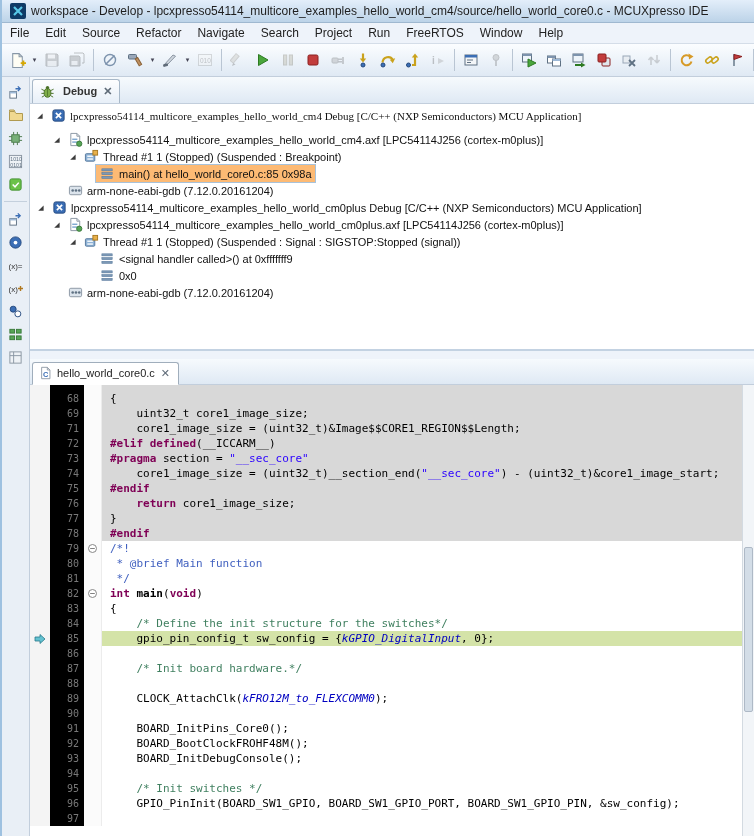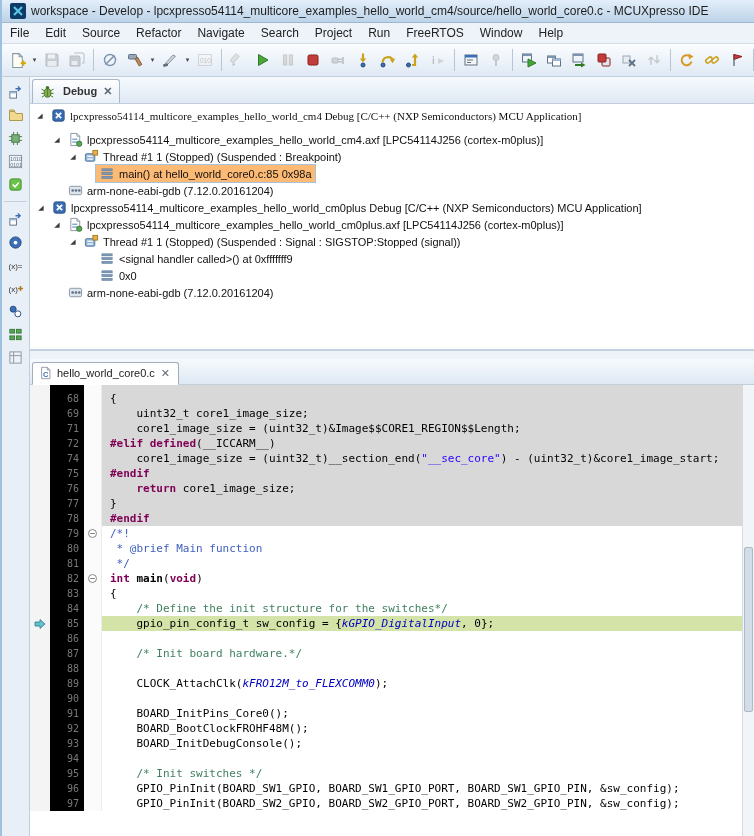--- a/index.html
+++ b/index.html
@@ -560,20 +560,21 @@
             <span class="tab-close">✕</span>
           </div>
         </div>
         <div class="code-wrap">
           <div class="code-area" id="codeArea">
               <div class="code-row partial inactive"><span class="gut-ann"></span><span class="gut-num"></span><span class="gut-fold"></span><span class="code-text"></span></div>
               <div class="code-row inactive"><span class="gut-ann"></span><span class="gut-num">68</span><span class="gut-fold"></span><span class="code-text"><span class="tp">{</span></span></div>
               <div class="code-row inactive"><span class="gut-ann"></span><span class="gut-num">69</span><span class="gut-fold"></span><span class="code-text"><span class="tp">    uint32_t core1_image_size;</span></span></div>
               <div class="code-row inactive"><span class="gut-ann"></span><span class="gut-num">71</span><span class="gut-fold"></span><span class="code-text"><span class="tp">    core1_image_size = (uint32_t)&amp;Image$$CORE1_REGION$$Length;</span></span></div>
               <div class="code-row inactive"><span class="gut-ann"></span><span class="gut-num">72</span><span class="gut-fold"></span><span class="code-text"><span class="tk">#elif</span><span class="tp"> </span><span class="tk">defined</span><span class="tp">(__ICCARM__)</span></span></div>
+              <div class="code-row inactive"><span class="gut-ann"></span><span class="gut-num">73</span><span class="gut-fold"></span><span class="code-text"><span class="tk">#pragma</span><span class="tp"> section = </span><span class="ts">"__sec_core"</span></span></div>
               <div class="code-row inactive"><span class="gut-ann"></span><span class="gut-num">74</span><span class="gut-fold"></span><span class="code-text"><span class="tp">    core1_image_size = (uint32_t)__section_end(</span><span class="ts">"__sec_core"</span><span class="tp">) - (uint32_t)&amp;core1_image_start;</span></span></div>
               <div class="code-row inactive"><span class="gut-ann"></span><span class="gut-num">75</span><span class="gut-fold"></span><span class="code-text"><span class="tk">#endif</span></span></div>
               <div class="code-row inactive"><span class="gut-ann"></span><span class="gut-num">76</span><span class="gut-fold"></span><span class="code-text"><span class="tp">    </span><span class="tk">return</span><span class="tp"> core1_image_size;</span></span></div>
               <div class="code-row inactive"><span class="gut-ann"></span><span class="gut-num">77</span><span class="gut-fold"></span><span class="code-text"><span class="tp">}</span></span></div>
               <div class="code-row inactive"><span class="gut-ann"></span><span class="gut-num">78</span><span class="gut-fold"></span><span class="code-text"><span class="tk">#endif</span></span></div>
               <div class="code-row"><span class="gut-ann"></span><span class="gut-num">79</span><span class="gut-fold"><span class="fc">−</span></span><span class="code-text"><span class="td">/*!</span></span></div>
               <div class="code-row"><span class="gut-ann"></span><span class="gut-num">80</span><span class="gut-fold"></span><span class="code-text"><span class="td"> * @brief Main function</span></span></div>
               <div class="code-row"><span class="gut-ann"></span><span class="gut-num">81</span><span class="gut-fold"></span><span class="code-text"><span class="td"> */</span></span></div>
               <div class="code-row"><span class="gut-ann"></span><span class="gut-num">82</span><span class="gut-fold"><span class="fc">−</span></span><span class="code-text"><span class="tk">int</span><span class="tp"> </span><span class="tb2">main</span><span class="tp">(</span><span class="tk">void</span><span class="tp">)</span></span></div>
               <div class="code-row"><span class="gut-ann"></span><span class="gut-num">83</span><span class="gut-fold"></span><span class="code-text"><span class="tp">{</span></span></div>
@@ -585,21 +586,21 @@
               <div class="code-row"><span class="gut-ann"></span><span class="gut-num">87</span><span class="gut-fold"></span><span class="code-text"><span class="tp">    </span><span class="tc">/* Init board hardware.*/</span></span></div>
               <div class="code-row"><span class="gut-ann"></span><span class="gut-num">88</span><span class="gut-fold"></span></div>
               <div class="code-row"><span class="gut-ann"></span><span class="gut-num">89</span><span class="gut-fold"></span><span class="code-text"><span class="tp">    CLOCK_AttachClk(</span><span class="te">kFRO12M_to_FLEXCOMM0</span><span class="tp">);</span></span></div>
               <div class="code-row"><span class="gut-ann"></span><span class="gut-num">90</span><span class="gut-fold"></span><span class="code-text"></span></div>
               <div class="code-row"><span class="gut-ann"></span><span class="gut-num">91</span><span class="gut-fold"></span><span class="code-text"><span class="tp">    BOARD_InitPins_Core0();</span></span></div>
               <div class="code-row"><span class="gut-ann"></span><span class="gut-num">92</span><span class="gut-fold"></span><span class="code-text"><span class="tp">    BOARD_BootClockFROHF48M();</span></span></div>
               <div class="code-row"><span class="gut-ann"></span><span class="gut-num">93</span><span class="gut-fold"></span><span class="code-text"><span class="tp">    BOARD_InitDebugConsole();</span></span></div>
               <div class="code-row"><span class="gut-ann"></span><span class="gut-num">94</span><span class="gut-fold"></span><span class="code-text"></span></div>
               <div class="code-row"><span class="gut-ann"></span><span class="gut-num">95</span><span class="gut-fold"></span><span class="code-text"><span class="tp">    </span><span class="tc">/* Init switches */</span></span></div>
               <div class="code-row"><span class="gut-ann"></span><span class="gut-num">96</span><span class="gut-fold"></span><span class="code-text"><span class="tp">    GPIO_PinInit(BOARD_SW1_GPIO, BOARD_SW1_GPIO_PORT, BOARD_SW1_GPIO_PIN, &amp;sw_config);</span></span></div>
-              <div class="code-row"><span class="gut-ann"></span><span class="gut-num">97</span><span class="gut-fold"></span><span class="code-text"><span class="tp">    GPIO_PinInit(BOARD_SW2_GPIO, BOARD_SW2_GPIO_PORT, BOARD_SW2_GPIO_PIN, &amp;sw_config);</span></span></div>
+              <div class="code-row"><span class="gut-ann"></span><span class="gut-num">97</span><span class="gut-fold"></span></div>
             </div>
           <div class="overview">
             <div class="ov-marker"></div>
             <div class="sb-thumb"></div>
           </div>
         </div>
       </div>
     </div>
   </div>
 </div>

